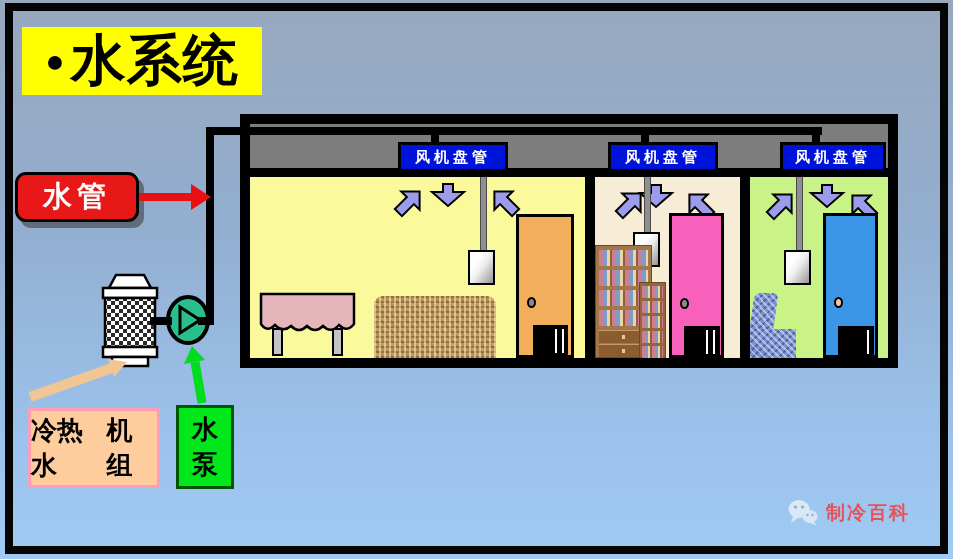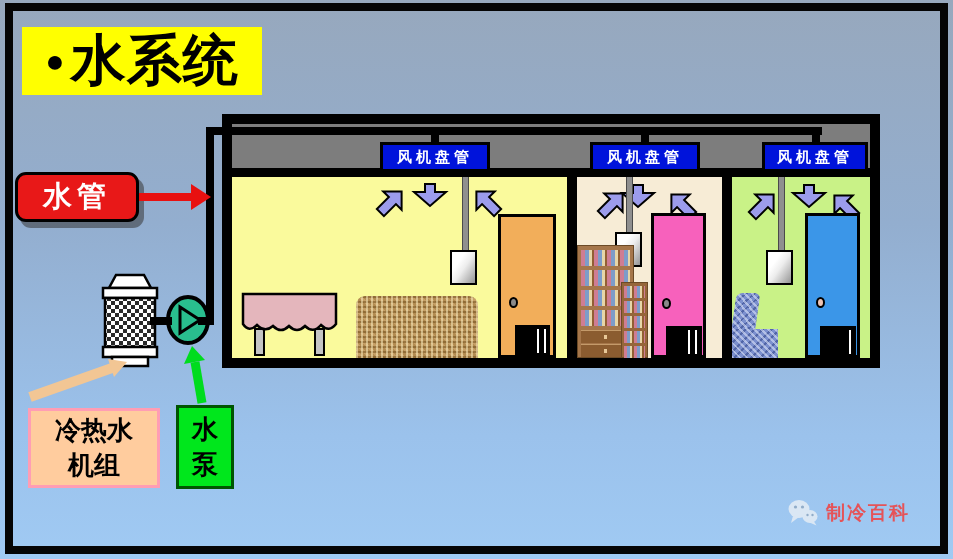--- a/index.html
+++ b/index.html
@@ -15,21 +15,21 @@
   .title-box{left:22px;top:27px;width:240px;height:68px;background:#ffff00;
     display:flex;align-items:center;justify-content:center;gap:6px;color:#000;}
   .title-box .bullet{font-size:32px;line-height:1;}
   .title-box .ttl{font-size:55px;font-weight:bold;letter-spacing:1px;}
   
   .red-box{left:15px;top:172px;width:124px;height:50px;background:#e81818;
     border:3px solid #000;border-radius:11px;box-shadow:5px 6px 0 rgba(55,55,55,.55);
     display:flex;align-items:center;justify-content:center;z-index:6;}
   .red-box span{color:#fff;font-size:29px;font-weight:bold;letter-spacing:5px;}
   
-  .building{left:222px;top:114px;width:658px;height:254px;border:10px solid #000;}
+  .building{left:240px;top:114px;width:658px;height:254px;border:10px solid #000;}
   .plenum{left:0;top:0;width:638px;height:44px;background:#7d7d7d;}
   .ceiling{left:0;top:44px;width:638px;height:9px;background:#000;}
   .room{top:53px;height:181px;overflow:hidden;}
   .room1{left:0;width:335px;background:#fafa9c;}
   .wallA{left:335px;top:53px;width:10px;height:181px;background:#000;}
   .room2{left:345px;width:145px;background:#f7ecd6;}
   .wallB{left:490px;top:53px;width:10px;height:181px;background:#000;}
   .room3{left:500px;width:138px;background:#c9f287;}
   .fcu-box{top:18px;height:30px;background:#0013db;border:3px solid #000;z-index:6;
     display:flex;align-items:center;justify-content:center;}
@@ -62,21 +62,21 @@
     background:repeating-linear-gradient(90deg,#cf7d92 0 4px,#7d9cc9 4px 8px,#e6d6a8 8px 11px,#925f33 11px 13px);}
   .shelf-rowB{position:absolute;left:2px;right:2px;height:12px;
     background:repeating-linear-gradient(90deg,#cf7d92 0 3px,#7d9cc9 3px 6px,#e6d6a8 6px 8px,#925f33 8px 10px);}
   .drawer{position:absolute;left:3px;right:3px;height:12px;background:#8b5c30;
     border-top:1px solid #c49a6a;background-image:radial-gradient(circle at 50% 50%,#e8c898 0 2px,rgba(0,0,0,0) 2px);}
   .chair{background-color:#7c90ce;
     background-image:repeating-linear-gradient(45deg,rgba(235,240,255,.5) 0 2px,rgba(0,0,0,0) 2px 5px),
       repeating-linear-gradient(-45deg,rgba(30,50,120,.45) 0 2px,rgba(0,0,0,0) 2px 6px);}
   
   .chiller-label{left:28px;top:408px;width:132px;height:80px;background:#ffcc9e;border:3px solid #ff9db4;
-    display:flex;flex-direction:column;align-items:center;justify-content:center;z-index:4;}
+    display:flex;align-items:center;justify-content:center;z-index:4;}
   .chiller-label div{font-size:26px;font-weight:bold;color:#000;line-height:35px;}
   .pump-label{left:176px;top:405px;width:58px;height:84px;background:#00e71c;border:3px solid #005500;
     display:flex;flex-direction:column;align-items:center;justify-content:center;z-index:4;}
   .pump-label div{font-size:26px;font-weight:bold;color:#000;line-height:35px;}
   
   .watermark{left:788px;top:499px;display:flex;align-items:center;gap:8px;opacity:.88;}
   .watermark span{color:#ef4444;font-size:19px;font-weight:bold;letter-spacing:2px;}
   .overlay{left:0;top:0;z-index:8;pointer-events:none;}
 </style>
 </head>

